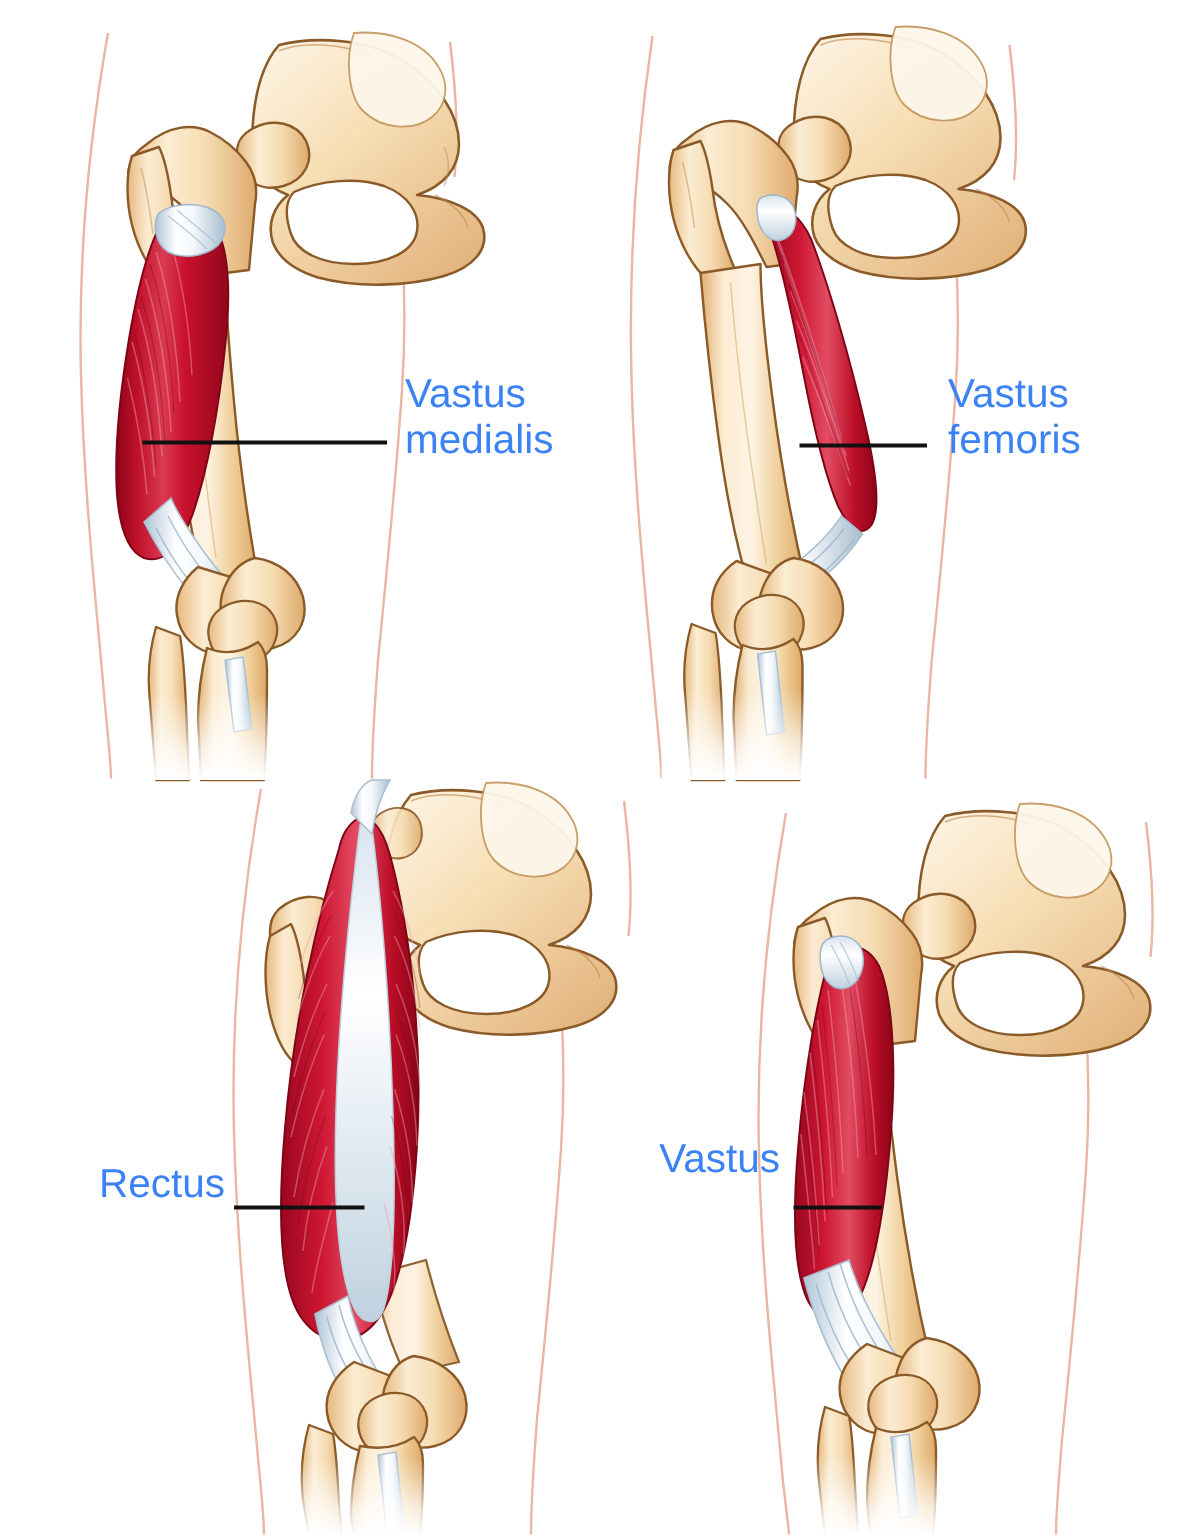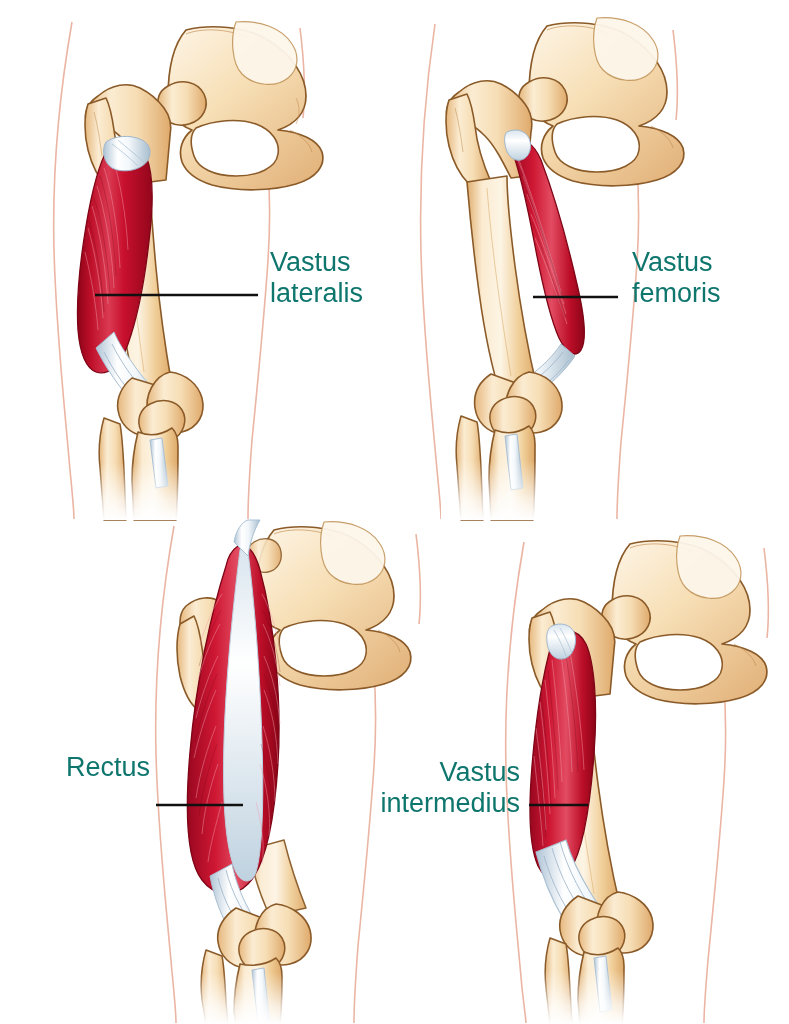--- a/index.html
+++ b/index.html
@@ -2,21 +2,21 @@
 <html><head>
 <meta charset="utf-8">
 <title>Quadriceps Femoris Muscles</title>
 <style>
   html,body{margin:0;padding:0;background:#ffffff;}
   body{width:789px;height:1024px;overflow:hidden;
        font-family:"Liberation Sans","DejaVu Sans",sans-serif;}
   #stage{position:relative;width:789px;height:1024px;background:#fff;}
   .panel{position:absolute;}
   svg{display:block;overflow:visible;}
-  .lbl{position:absolute;color:#0f766e;font-size:27px;line-height:31px;
+  .lbl{position:absolute;color:#3b82f6;font-size:27px;line-height:31px;
        font-family:"Liberation Sans","DejaVu Sans",sans-serif;white-space:nowrap;}
   .lbl .l2{display:block;}
   .lbl.right{text-align:right;}
 </style>
 </head>
 <body>
 
 <div id="stage">
 
   <svg width="0" height="0" style="position:absolute">
@@ -183,21 +183,21 @@
                  C166 470 164 454 162 438 Z" fill="url(#tendG)" stroke="#A9BFD2" stroke-width="1"></path>
       </g>
       <rect x="84" y="462" width="120" height="58" fill="url(#fadeDown)"></rect>
 
       <line x1="95" y1="295" x2="258" y2="295" stroke="#111111" stroke-width="2.6"></line>
     </svg>
   </div>
 
   <div class="lbl" style="left:270px;top:247px;">
     <span>Vastus</span>
-    <span class="l2">lateralis</span>
+    <span class="l2">medialis</span>
   </div>
 
   <div class="panel" style="left:395px;top:0;">
     <svg width="394" height="520" viewBox="0 0 394 520">
 
       <g fill="none" stroke="#E8A894" stroke-width="1.6" opacity="0.85">
         <path d="M40 24 C30 92 24 172 26 252 C28 332 36 402 42 470 C45 500 46 512 46 519"></path>
         <path d="M236 112 C242 152 246 202 242 262 C238 322 232 382 226 442 C223 482 222 506 222 519"></path>
         <path d="M278 30 C282 62 284 92 281 120"></path>
       </g>
@@ -398,21 +398,21 @@
                  L96 482 C95 462 94 446 92 436 Z" fill="url(#boneG2)" stroke="#8A5A28" stroke-width="1.5" stroke-linejoin="round"></path>
         <path d="M122 450 C124 468 126 486 128 504 L140 504
                  C138 486 136 468 134 448 Z" fill="url(#tendG)" stroke="#A9BFD2" stroke-width="1"></path>
       </g>
       <rect x="54" y="452" width="132" height="52" fill="url(#fadeDown)"></rect>
 
       <line x1="26" y1="285" x2="113" y2="285" stroke="#111111" stroke-width="2.6"></line>
     </svg>
   </div>
 
-  <div class="lbl right" style="left:40px;top:752px;width:110px;">
+  <div class="lbl right" style="left:40px;top:774px;width:110px;">
     <span>Rectus</span>
   </div>
 
   <div class="panel" style="left:490px;top:530px;">
     <svg width="299" height="494" viewBox="0 0 299 494">
 
       <g fill="none" stroke="#E8A894" stroke-width="1.6" opacity="0.85">
         <path d="M34 12 C22 80 14 160 16 240 C18 320 26 390 32 458 C35 484 36 490 36 493"></path>
         <path d="M228 100 C234 140 238 190 234 250 C230 310 224 370 218 430 C215 466 214 484 214 493"></path>
         <path d="M274 18 C278 50 280 80 277 108"></path>
@@ -505,16 +505,15 @@
                  C120 462 118 444 116 426 Z" fill="url(#tendG)" stroke="#A9BFD2" stroke-width="1"></path>
       </g>
       <rect x="40" y="440" width="124" height="54" fill="url(#fadeDown)"></rect>
 
       <line x1="39" y1="275" x2="98" y2="275" stroke="#111111" stroke-width="2.6"></line>
     </svg>
   </div>
 
   <div class="lbl right" style="left:330px;top:757px;width:190px;">
     <span>Vastus</span>
-    <span class="l2">intermedius</span>
   </div>
 
 </div>
 
 </body></html>

